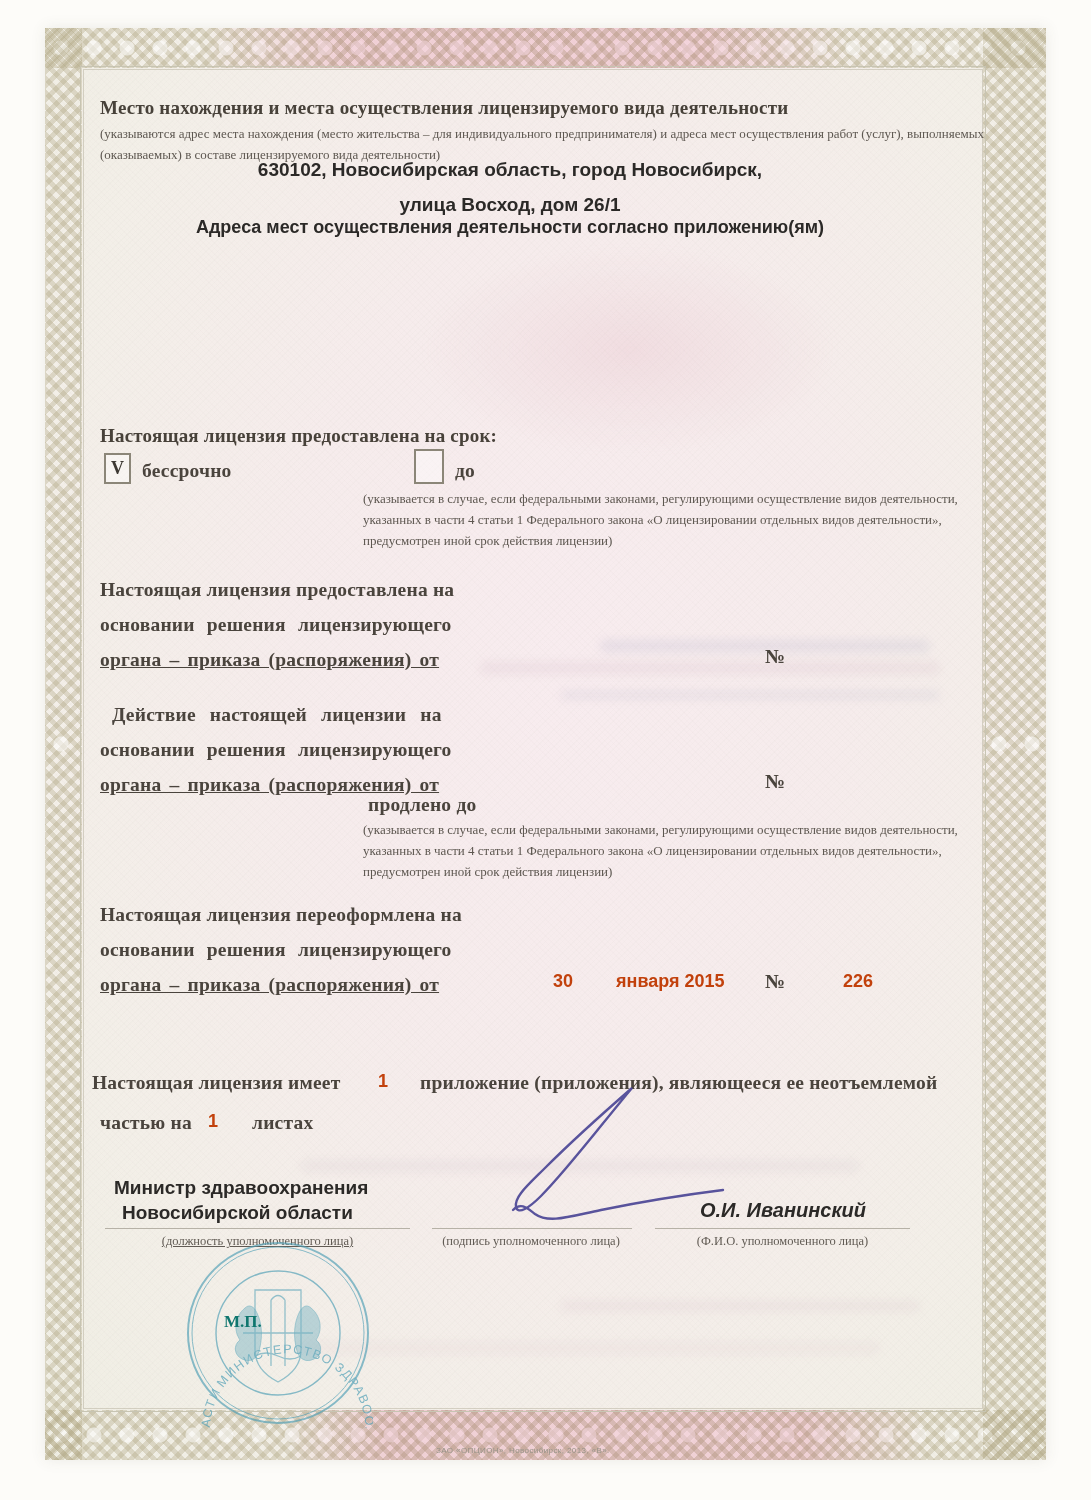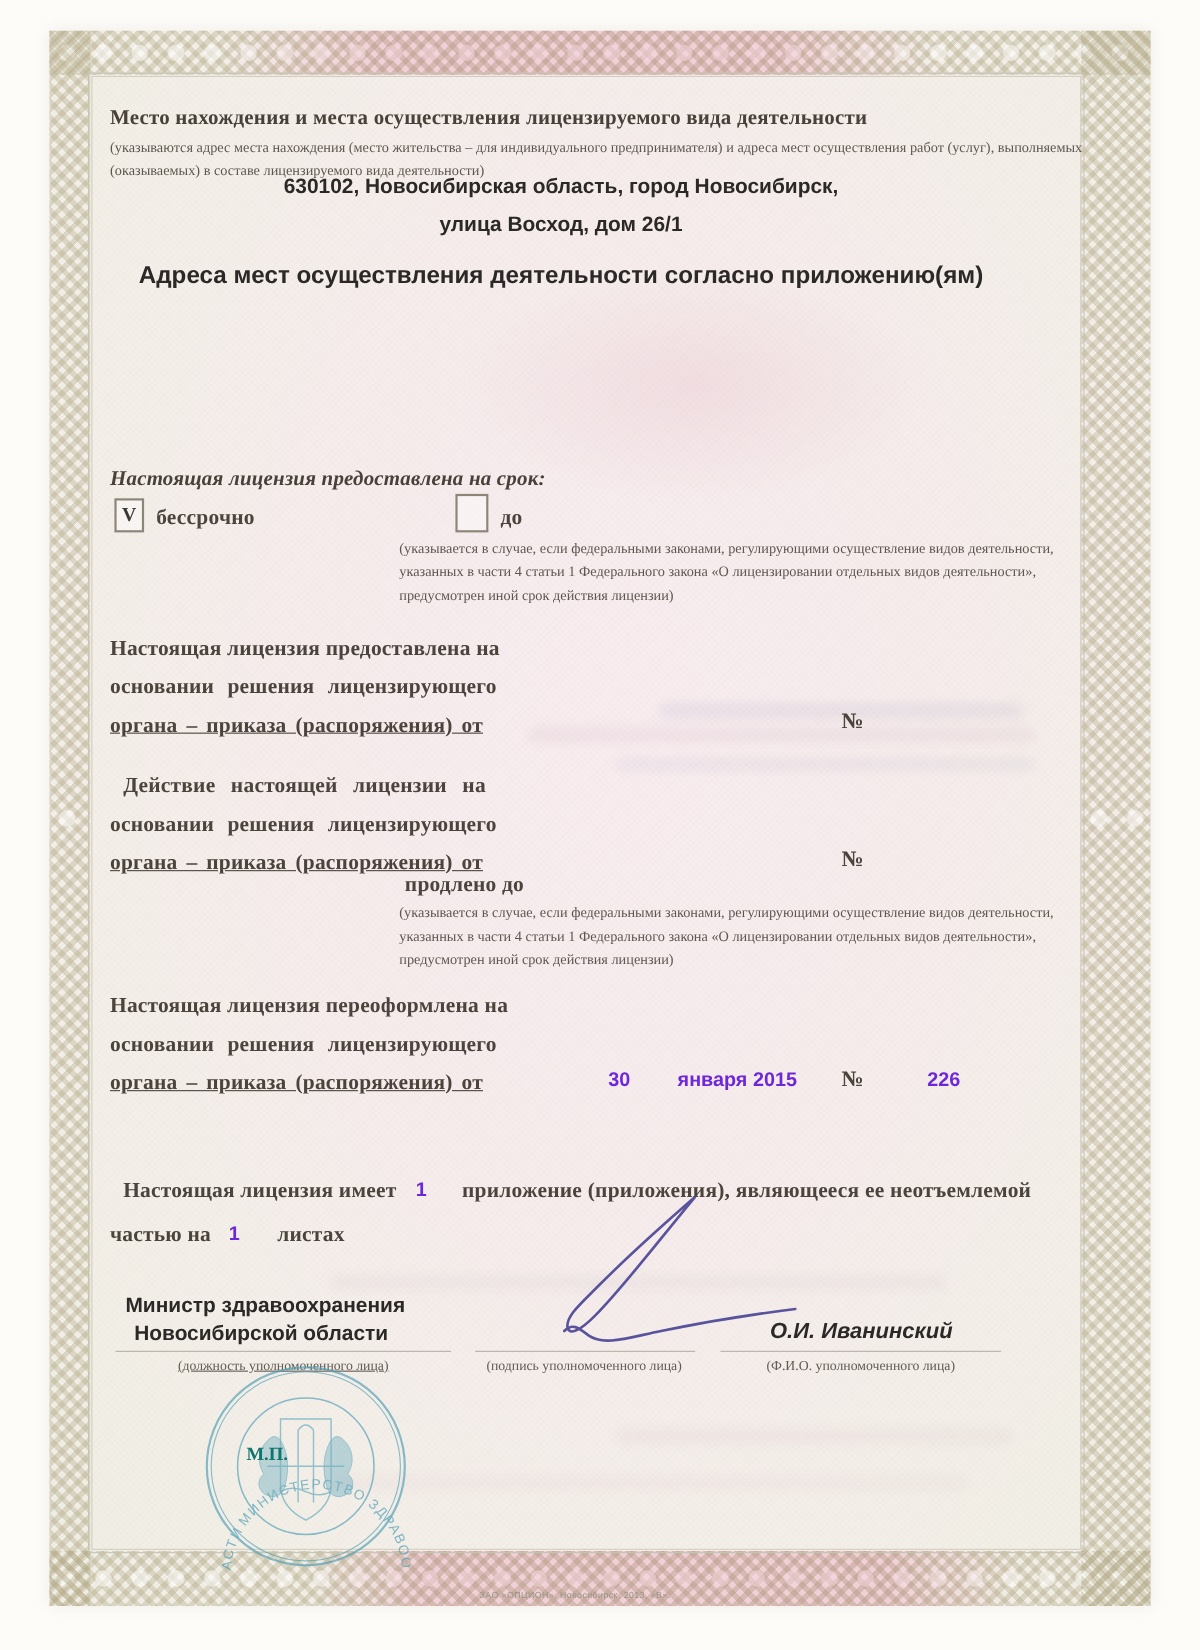--- a/index.html
+++ b/index.html
@@ -52,21 +52,21 @@
     border:1px solid #c7c4b2;
     outline:1px solid rgba(185,181,162,.55);
     outline-offset:-4px;
     pointer-events:none;
   }
   
   .t{position:absolute;color:#474139;}
   .serif-h{font:700 19px/1.25 "Liberation Serif", serif;letter-spacing:.2px;}
   .serif-p{font:600 19.5px/1.3 "Liberation Serif", serif;letter-spacing:.2px;color:#4a443d;}
   .small-note{font:400 13px/1.6 "Liberation Serif", serif;color:#5d5750;}
-  .filled{font:700 18px/1.2 "Liberation Sans", sans-serif;color:#6d28d9;}
+  .filled{font:700 18px/1.2 "Liberation Sans", sans-serif;color:#c2410c;}
   .filled-lg{font:700 19px/1.3 "Liberation Sans", sans-serif;color:#2b2927;}
   .centered{text-align:center;}
   .ws-a{word-spacing:7px;}
   .ws-b{word-spacing:3px;text-decoration:underline;}
   .ws-c{word-spacing:9px;margin-left:12px;}
   .no-sign{font:600 20px "Liberation Serif", serif;color:#4a443d;}
   .caption{font:400 12.5px/1.2 "Liberation Serif", serif;color:#615b54;text-align:center;}
   .rule{position:absolute;height:1px;background:#b6b1a6;}
   
   .cbox{
@@ -97,23 +97,23 @@
 <div class="ghost" style="left:480px;top:662px;width:460px;height:12px;background:rgba(190,158,178,.14);"></div>
 <div class="ghost" style="left:560px;top:690px;width:380px;height:10px;background:rgba(150,148,186,.11);"></div>
 <div class="ghost" style="left:300px;top:1160px;width:560px;height:12px;background:rgba(178,160,186,.11);"></div>
 <div class="ghost" style="left:560px;top:1300px;width:360px;height:12px;background:rgba(202,170,186,.13);"></div>
 <div class="ghost" style="left:300px;top:1342px;width:580px;height:12px;background:rgba(202,170,186,.10);"></div>
 
 <div class="t serif-h" style="left:100px;top:96px;width:880px;">Место нахождения и места осуществления лицензируемого вида деятельности</div>
 <div class="t small-note" style="left:100px;top:124px;width:888px;">(указываются адрес места нахождения (место жительства – для индивидуального предпринимателя) и адреса мест осуществления работ (услуг), выполняемых (оказываемых) в составе лицензируемого вида деятельности)</div>
 <div class="t filled-lg centered" style="left:100px;top:158px;width:820px;">630102, Новосибирская область, город Новосибирск,</div>
 <div class="t filled-lg centered" style="left:100px;top:193px;width:820px;">улица Восход, дом 26/1</div>
-<div class="t filled-lg centered" style="left:100px;top:236px;width:820px;font-size:22px;">Адреса мест осуществления деятельности согласно приложению(ям)</div>
+<div class="t filled-lg centered" style="left:100px;top:216px;width:820px;font-size:18px;">Адреса мест осуществления деятельности согласно приложению(ям)</div>
 
-<div class="t serif-h" style="left:100px;top:424px;width:600px;font-style:italic;">Настоящая лицензия предоставлена на срок:</div>
+<div class="t serif-h" style="left:100px;top:424px;width:600px;">Настоящая лицензия предоставлена на срок:</div>
 <div class="cbox" style="left:104px;top:453px;width:23px;height:27px;">
   <span>V</span>
 </div>
 <div class="t serif-p" style="left:142px;top:458px;">бессрочно</div>
 <div class="cbox" style="left:414px;top:449px;width:26px;height:31px;"></div>
 <div class="t serif-p" style="left:455px;top:458px;">до</div>
 <div class="t small-note" style="left:363px;top:489px;width:608px;">(указывается в случае, если федеральными законами, регулирующими осуществление видов деятельности, указанных в части 4 статьи 1 Федерального закона «О лицензировании отдельных видов деятельности», предусмотрен иной срок действия лицензии)</div>
 
 <div class="t serif-p" style="left:100px;top:577px;">Настоящая лицензия предоставлена на</div>
 <div class="t serif-p ws-a" style="left:100px;top:612px;">основании решения лицензирующего</div>
@@ -128,21 +128,21 @@
 <div class="t small-note" style="left:363px;top:820px;width:608px;">(указывается в случае, если федеральными законами, регулирующими осуществление видов деятельности, указанных в части 4 статьи 1 Федерального закона «О лицензировании отдельных видов деятельности», предусмотрен иной срок действия лицензии)</div>
 
 <div class="t serif-p" style="left:100px;top:902px;">Настоящая лицензия переоформлена на</div>
 <div class="t serif-p ws-a" style="left:100px;top:937px;">основании решения лицензирующего</div>
 <div class="t serif-p ws-b" style="left:100px;top:972px;">органа – приказа (распоряжения) от</div>
 <div class="t filled" style="left:553px;top:971px;">30</div>
 <div class="t filled" style="left:616px;top:971px;">января 2015</div>
 <div class="t no-sign" style="left:765px;top:970px;">№</div>
 <div class="t filled" style="left:843px;top:971px;">226</div>
 
-<div class="t serif-p" style="left:112px;top:1070px;">Настоящая лицензия имеет</div>
+<div class="t serif-p" style="left:92px;top:1070px;">Настоящая лицензия имеет</div>
 <div class="t filled" style="left:378px;top:1071px;">1</div>
 <div class="t serif-p" style="left:420px;top:1070px;">приложение (приложения), являющееся ее неотъемлемой</div>
 <div class="t serif-p" style="left:100px;top:1110px;">частью на</div>
 <div class="t filled" style="left:208px;top:1111px;">1</div>
 <div class="t serif-p" style="left:252px;top:1110px;">листах</div>
 
 <div class="t filled-lg" style="left:114px;top:1176px;">Министр здравоохранения</div>
 <div class="t filled-lg" style="left:122px;top:1201px;">Новосибирской области</div>
 <div class="t filled-lg" style="left:700px;top:1197px;font-size:20px;font-style:italic;">О.И. Иванинский</div>
 

